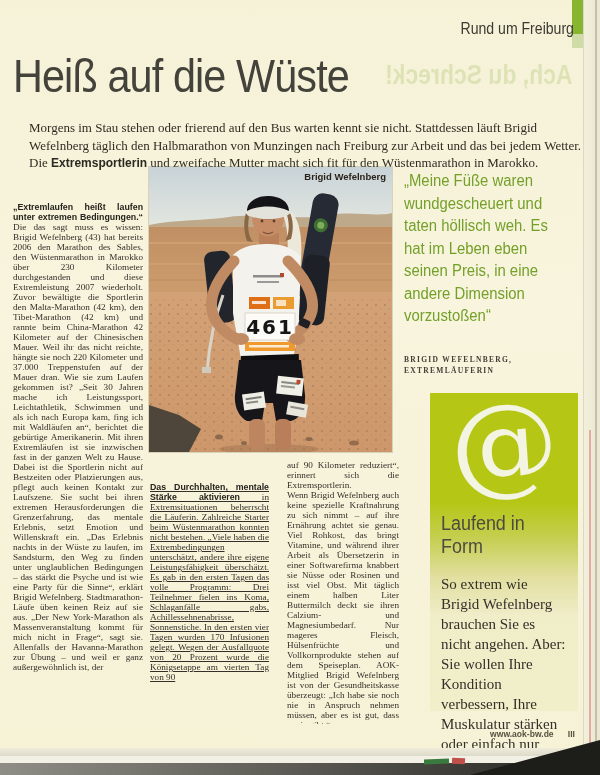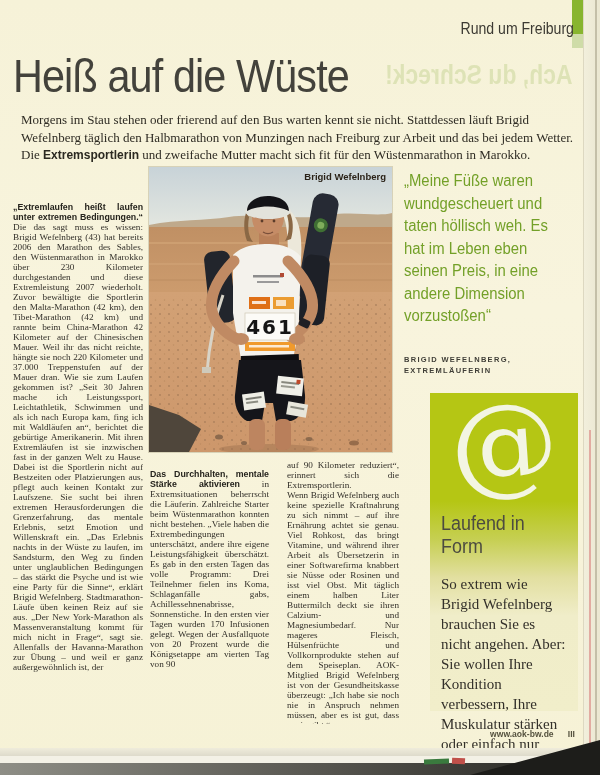--- a/index.html
+++ b/index.html
@@ -21,41 +21,41 @@
     left:295px;top:60px;width:300px;font-family:"Liberation Sans",sans-serif;
     font-weight:bold;font-size:27px;color:#c6d494;opacity:.5;filter:blur(.7px);
     transform:scaleX(-0.85);transform-origin:center;white-space:nowrap;
   }
   .headline{
     left:13px;top:48px;margin:0;font-family:"Liberation Sans",sans-serif;
     font-weight:400;font-size:47px;letter-spacing:-1px;color:#43423b;
     transform:scaleX(.88);transform-origin:left top;white-space:nowrap;
   }
   .intro{
-    left:13px;top:103px;width:563px;margin:8px;font-size:13px;line-height:17.5px;color:#2f2c24;
+    left:13px;top:103px;width:563px;margin:16px;font-size:13px;line-height:17.5px;color:#2f2c24;
   }
   .intro b{font-family:"Liberation Sans",sans-serif;font-size:12px;color:#2b2921;}
   
   .col{font-size:9.2px;line-height:10px;text-align:justify;color:#33302a;overflow:hidden;hyphens:auto;}
   .col1{left:13px;top:166px;width:130px;height:558px;margin-top:36px;}
   .col2{left:150px;top:460px;width:119px;height:264px;}
   .col3{left:287px;top:460px;width:112px;height:264px;}
   .col p{margin:0;}
-  .col .gap{margin-top:9px;}
+  .col .gap{margin-top:22px;text-decoration:underline;}
   .lead{font-family:"Liberation Sans",sans-serif;font-size:8.8px;color:#25231d;}
   
   .photo{left:149px;top:167px;width:243px;height:285px;margin:0;outline:1px solid rgba(120,110,80,.25);}
   
   .quote{
     left:404px;top:170px;width:176px;font-family:"Liberation Sans",sans-serif;
     font-size:16px;line-height:22.5px;color:#73a028;
     transform:scaleX(.93);transform-origin:left top;
   }
   .attribution{
-    left:404px;top:354px;font-family:Liberation Sans, sans-serif;font-weight:bold;
+    left:404px;top:354px;font-family:Liberation Serif, serif;font-weight:bold;
     font-size:7.5px;line-height:11px;letter-spacing:1.3px;color:#3f3e37;
   }
   
   .sidebar-panel{
     left:430px;top:393px;width:148px;height:318px;
     background:linear-gradient(180deg,#b5c614 0%,#b5c614 34%,#c6cf52 46%,#e2dfa0 58%,#f0edc9 70%,#f1eeca 100%);
   }
   .at{
     position:absolute;left:0;top:-12px;width:148px;text-align:center;
     font-family:"DejaVu Serif",serif;font-size:108px;color:#f3f5e2;

